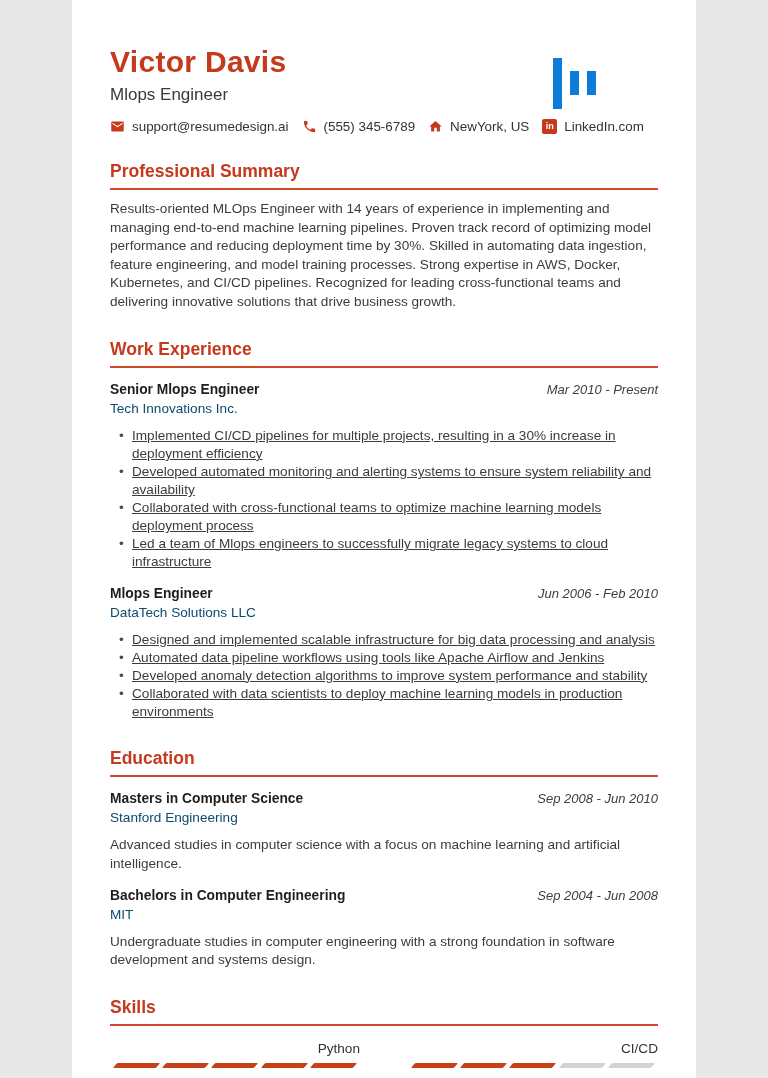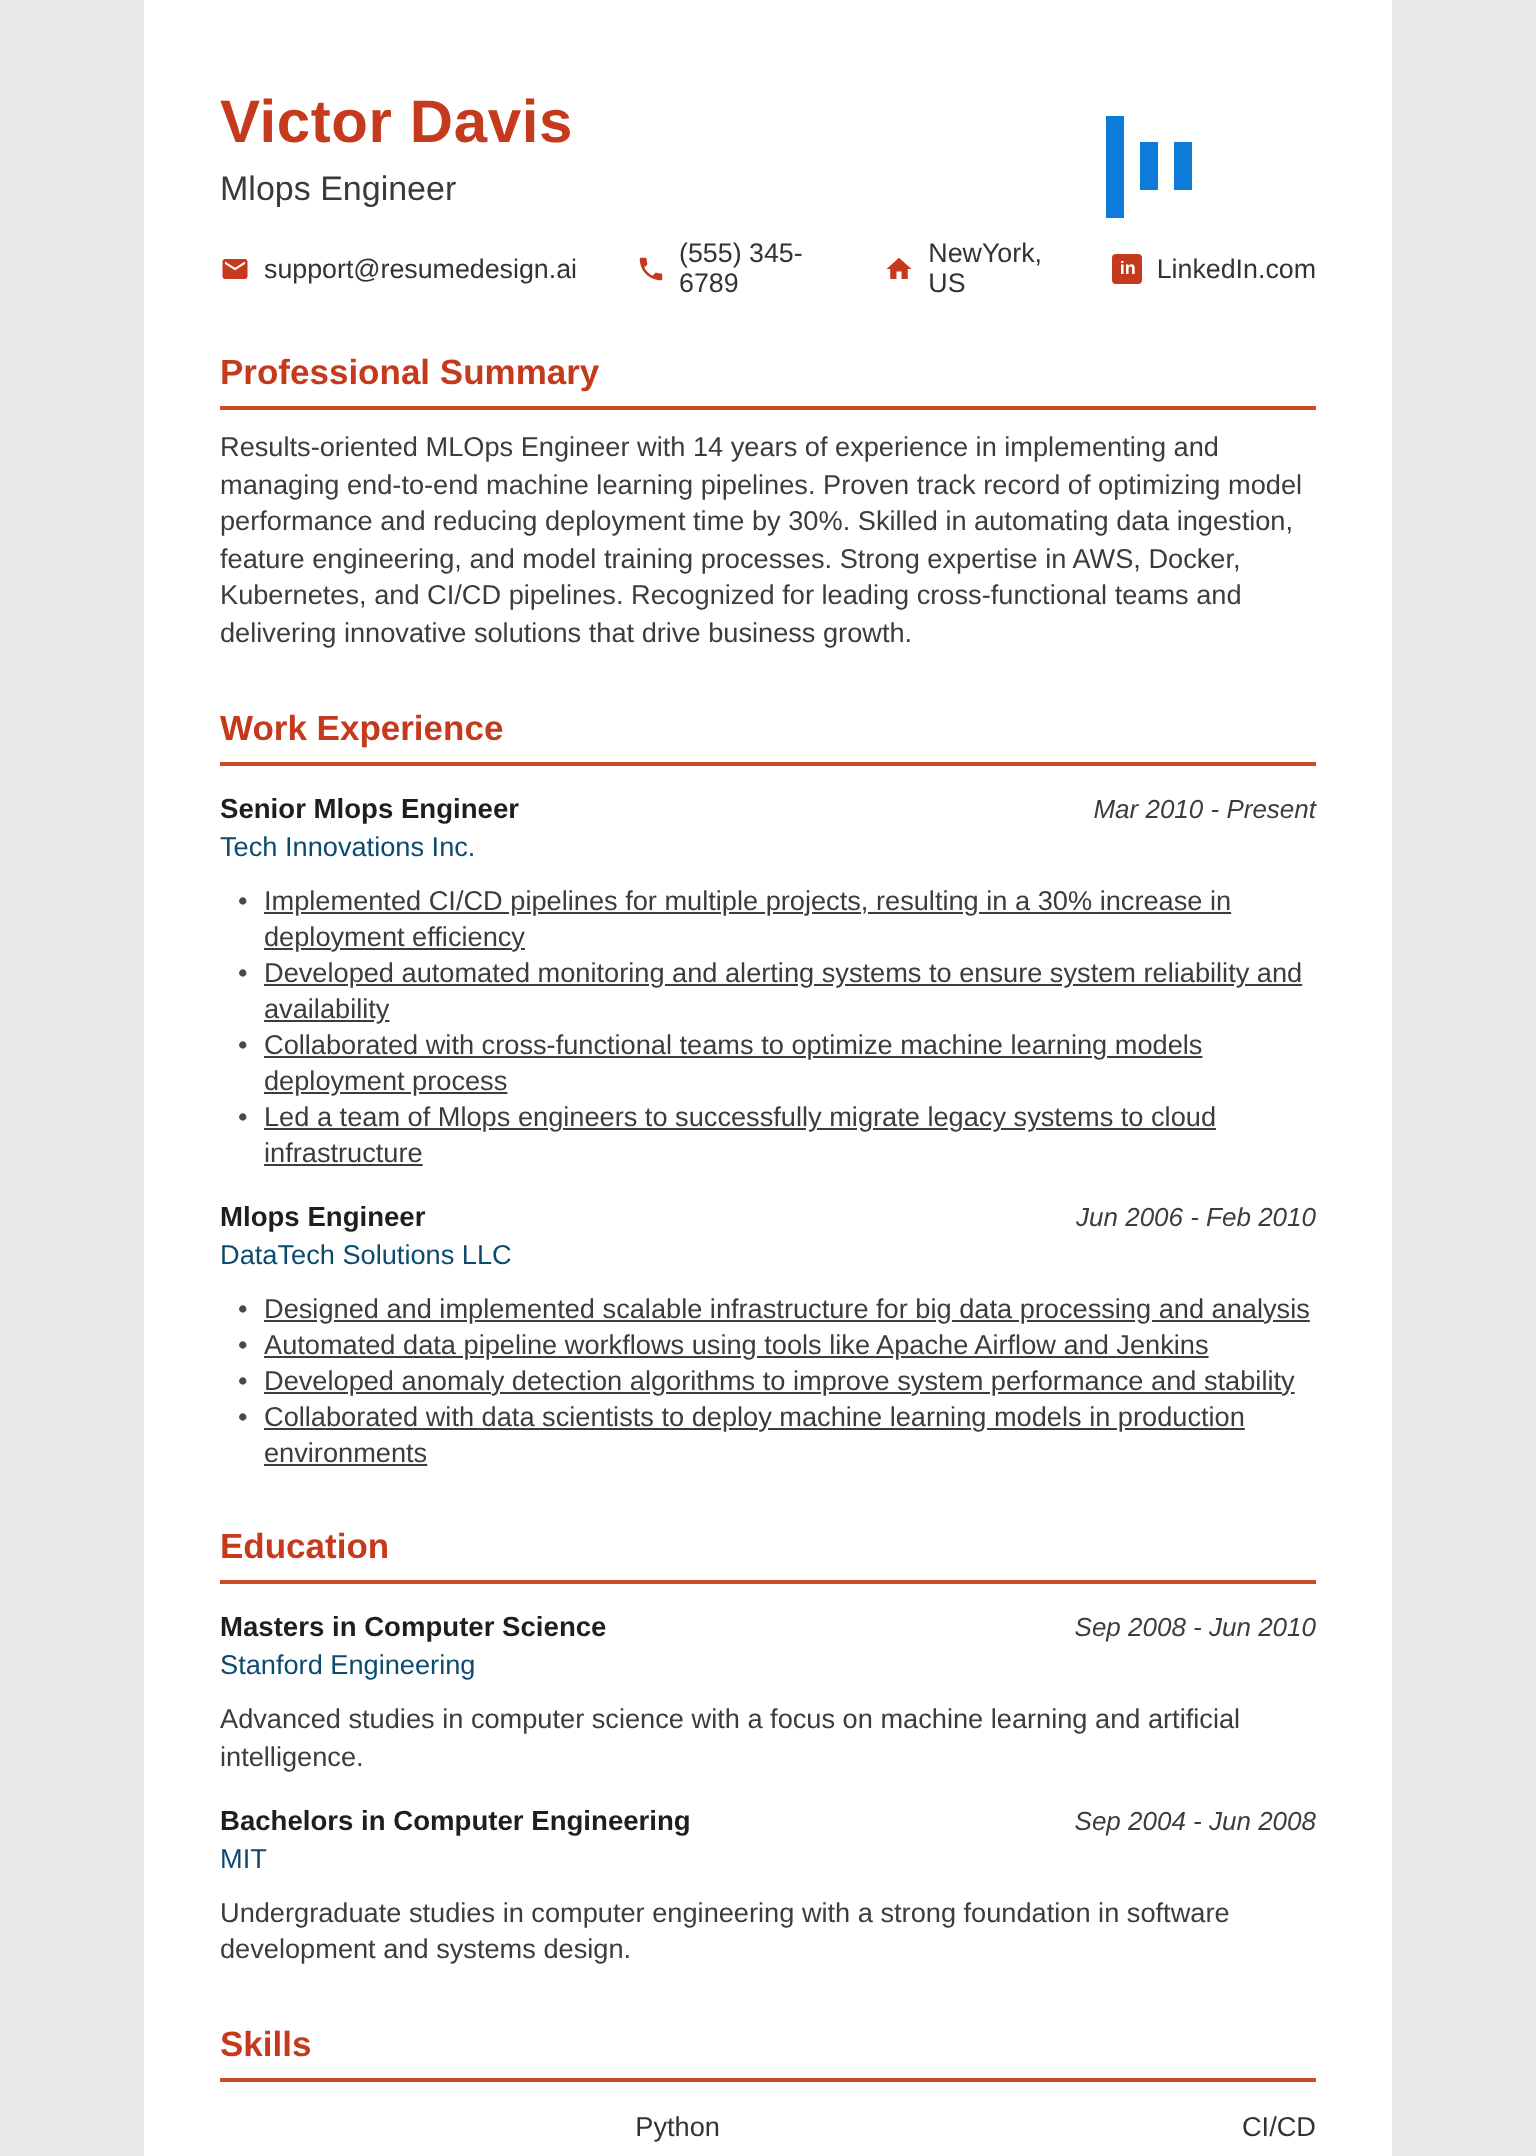--- a/index.html
+++ b/index.html
@@ -27,21 +27,21 @@
   }
   .job-headline {
     margin-top: 7px;
     font-size: 17px;
     line-height: 19px;
     color: #3a3a3a;
   }
   .contact-row {
     display: flex;
     align-items: center;
-    gap: 29px;
+    gap: 13px;
     margin-top: 15px;
     font-size: 13.4px;
     color: #333333;
   }
   .contact-item { display: flex; align-items: center; gap: 7px; }
   .contact-item svg { display: block; }
   .icon-fill { fill: var(--accent, #c5391d); }
   .linkedin-badge {
     width: 15px; height: 15px;
     border-radius: 2px;

